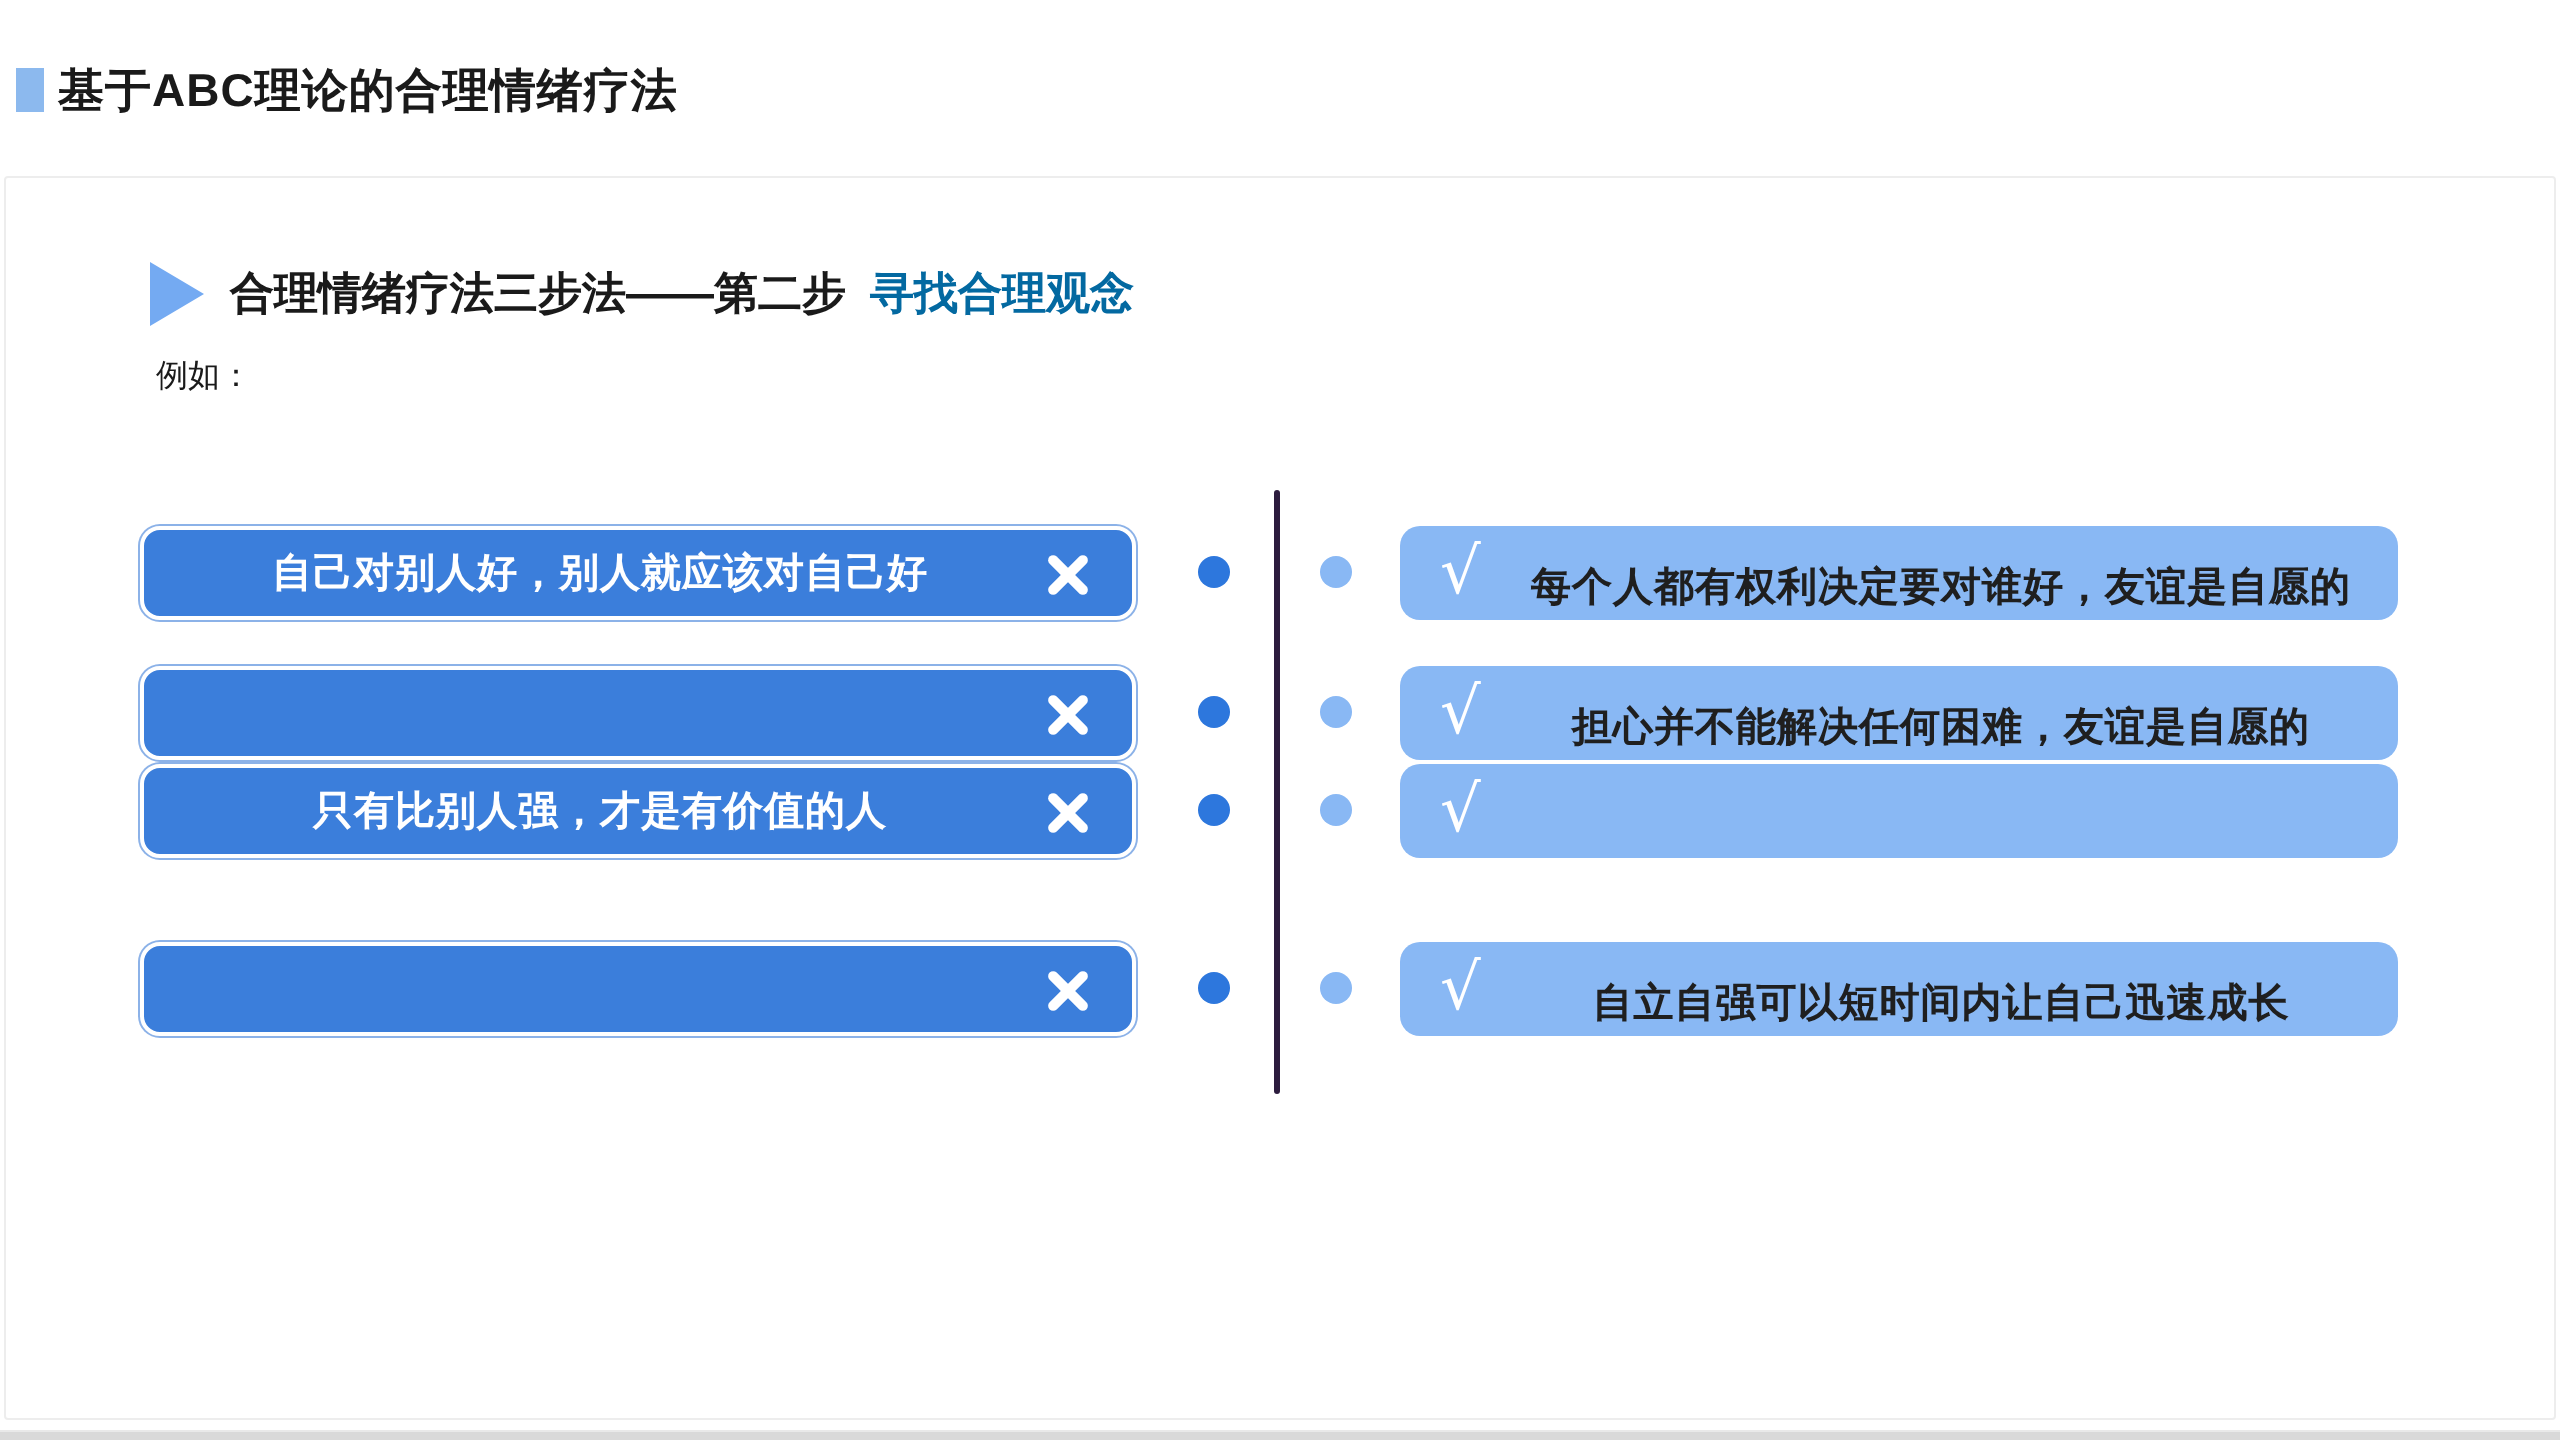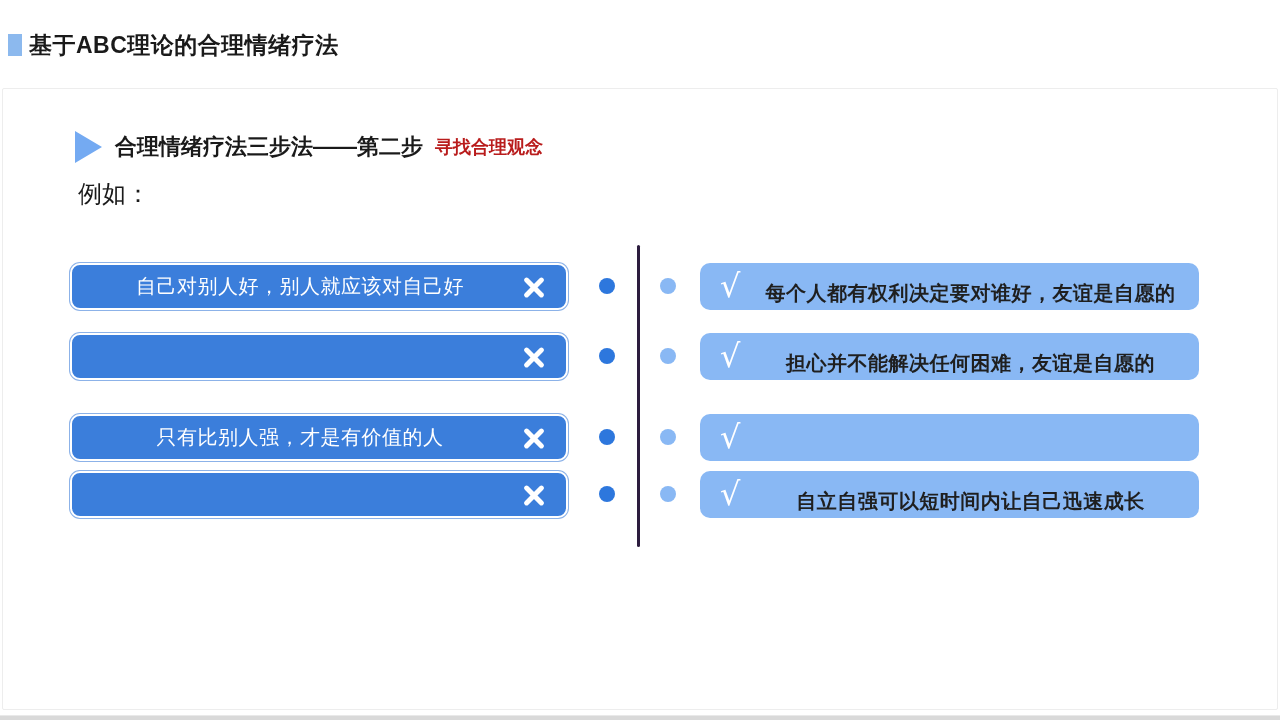--- a/index.html
+++ b/index.html
@@ -37,41 +37,41 @@
     display:flex;align-items:center;margin-left:37px;
   }
   .tri-icon{
     width:0;height:0;flex:0 0 auto;
     border-left:27px solid #74aaf2;
     border-top:16px solid transparent;
     border-bottom:16px solid transparent;
     margin-right:13px;
   }
   .heading-text{font-size:22px;font-weight:bold;color:#1a1a1a;white-space:nowrap;}
-  .heading-highlight{font-size:18px;font-weight:bold;color:#b91c1c;margin-left:12px;white-space:nowrap;}
+  .heading-highlight{font-size:22px;font-weight:bold;color:#0369a1;margin-left:12px;white-space:nowrap;}
   .example-label{
     position:absolute;left:78px;top:178px;
-    font-size:24px;color:#1a1a1a;
+    font-size:16px;color:#1a1a1a;
   }
   
   .rows{position:absolute;left:0;top:0;width:1280px;height:720px;}
   .row{position:absolute;left:0;width:1280px;height:47px;}
   .row:nth-child(1){top:263px;}
   .row:nth-child(2){top:333px;}
-  .row:nth-child(3){top:414px;}
+  .row:nth-child(3){top:382px;}
   .row:nth-child(4){top:471px;}
   .box-left{
     position:absolute;left:70px;top:0;width:498px;height:47px;
     background:#3b7edb;border:2px solid #ffffff;box-sizing:border-box;
     border-radius:10px;box-shadow:0 0 0 1px #8cb2e8;
     display:flex;align-items:center;justify-content:center;
     padding:0 58px 0 20px;
   }
   .box-left-text{
-    color:#ffffff;font-size:20px;white-space:nowrap;letter-spacing:0.5px;
+    color:#ffffff;font-size:20px;white-space:nowrap;letter-spacing:0.5px;font-weight:bold;
   }
   .x-mark{
     position:absolute;right:20px;top:50%;margin-top:-12px;
     width:24px;height:24px;display:block;
   }
   .x-mark i{
     position:absolute;left:-1px;top:10px;width:26px;height:5px;
     background:#ffffff;border-radius:2.5px;display:block;
   }
   .x-mark i.xb1{transform:rotate(45deg);}

